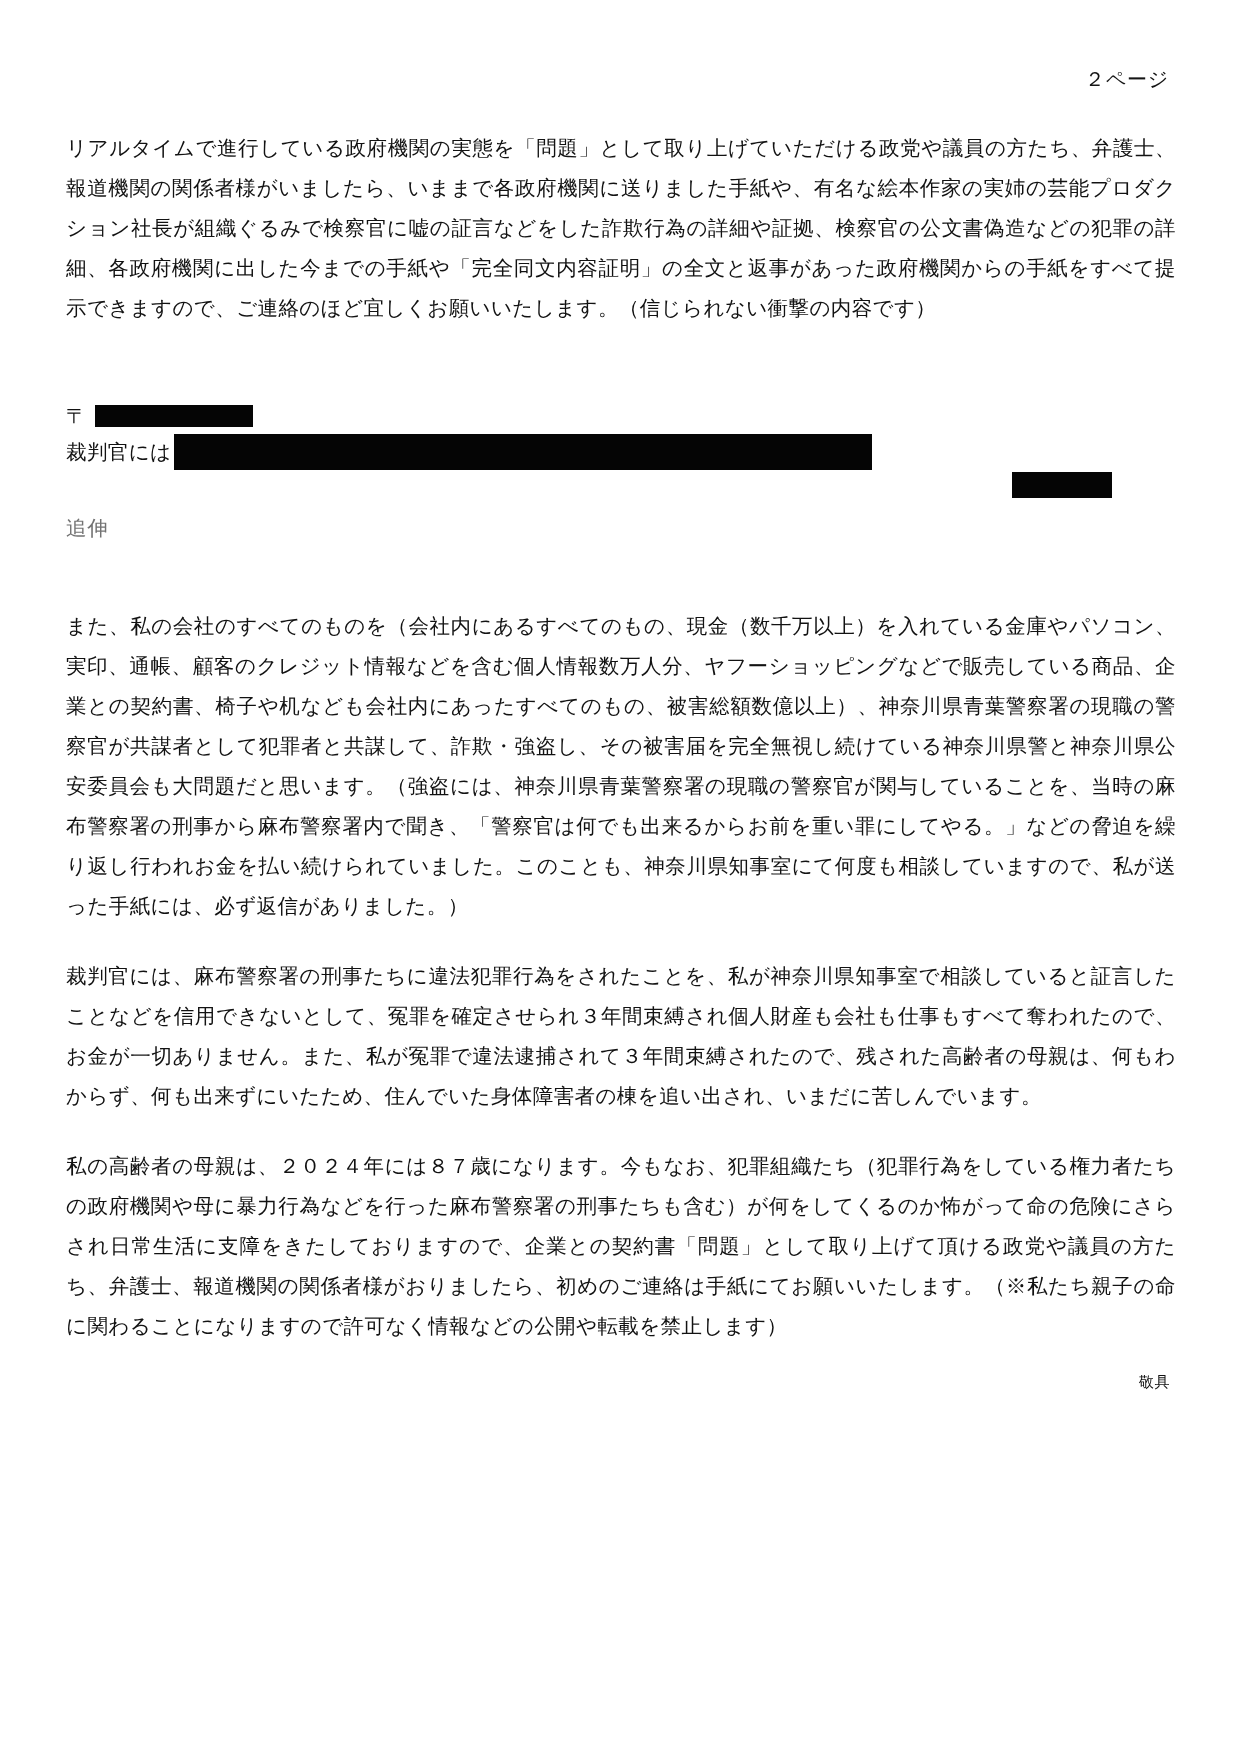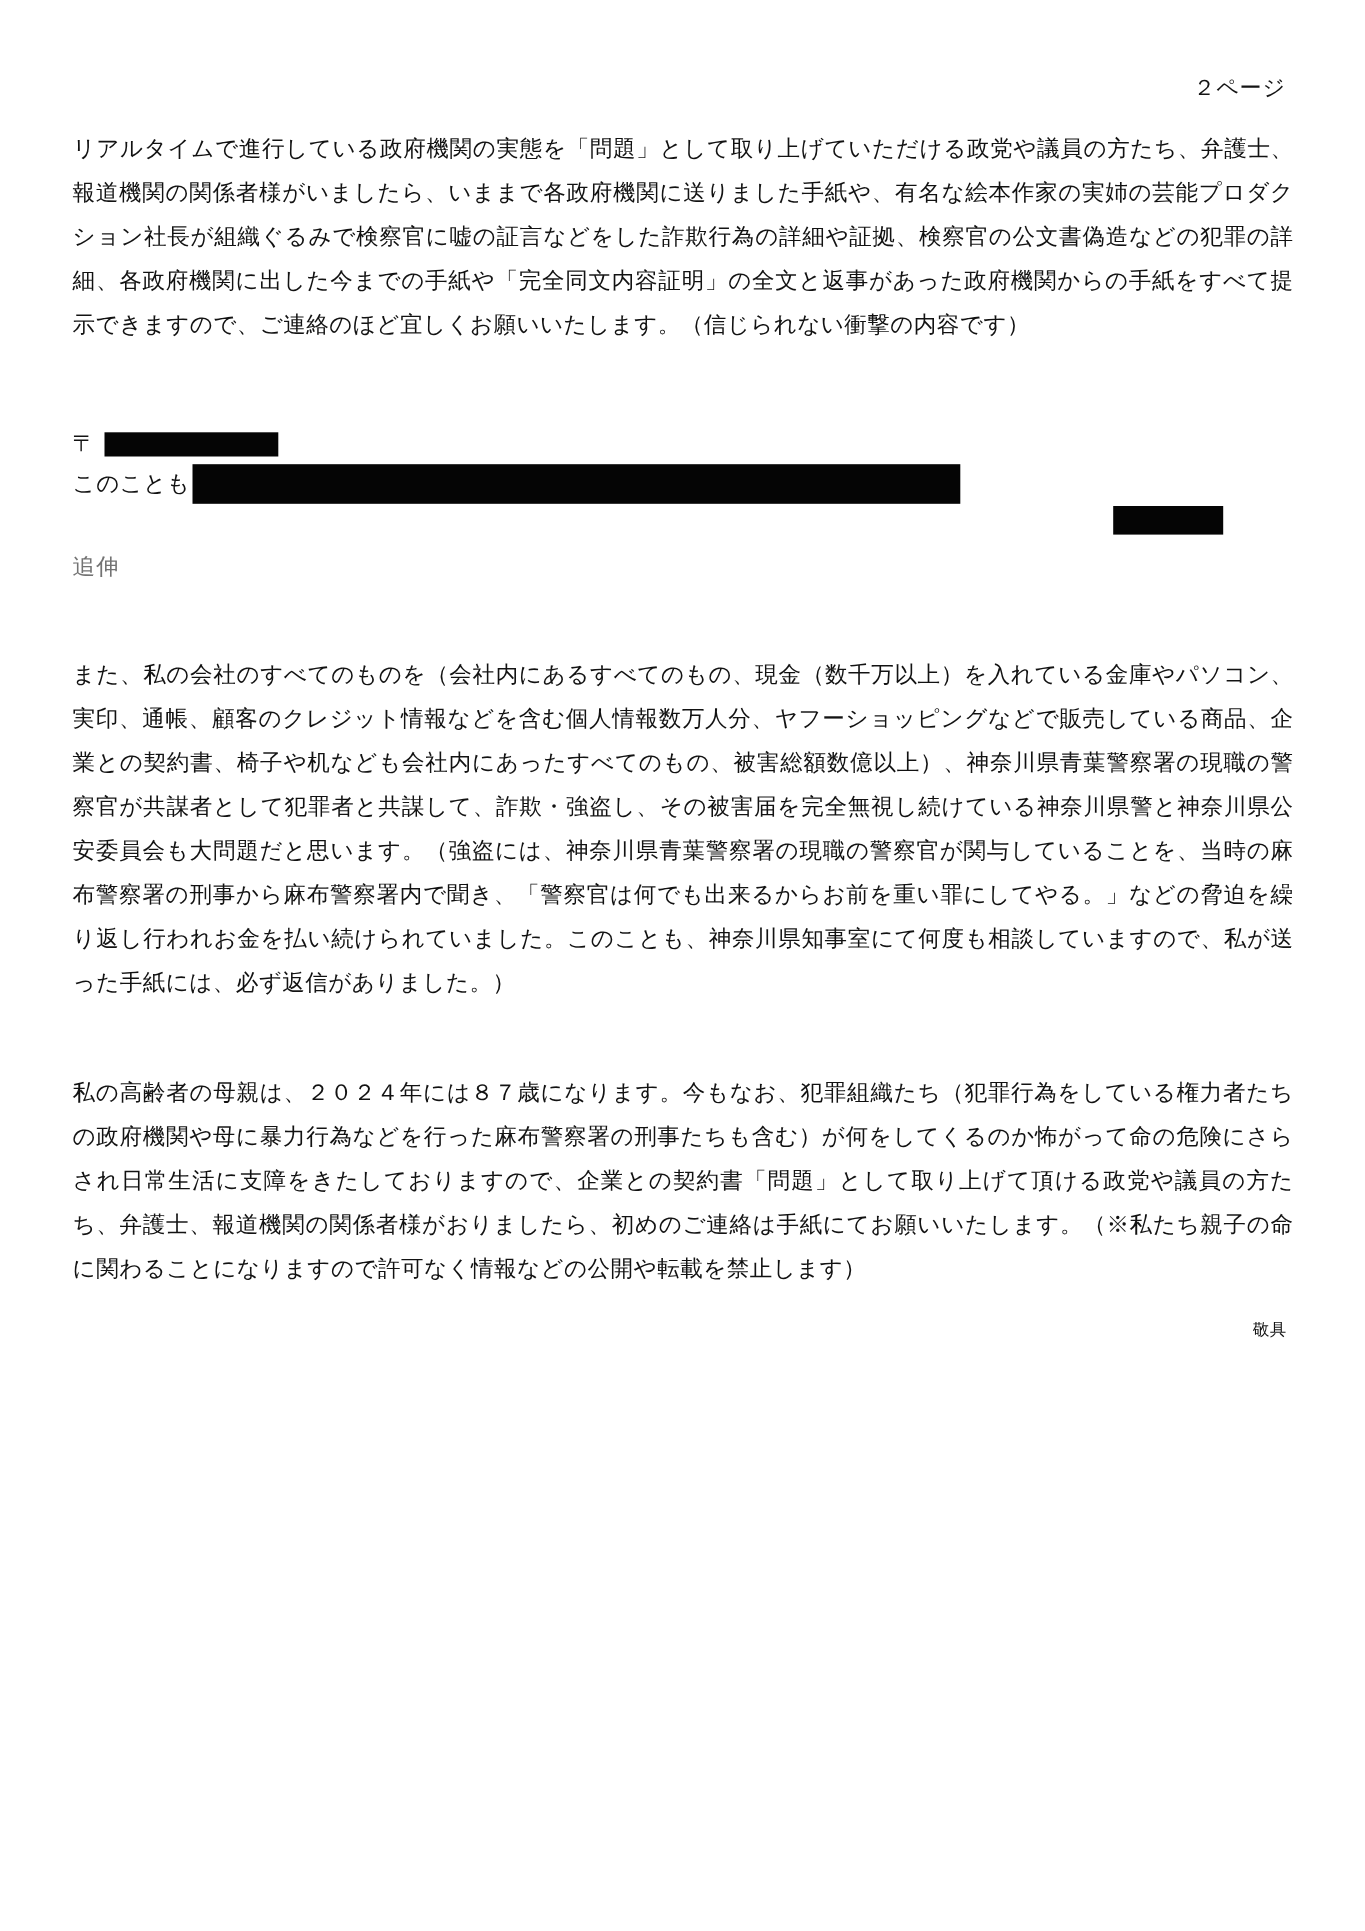--- a/index.html
+++ b/index.html
@@ -26,21 +26,21 @@
     top: 66px;
     right: 72px;
     font-size: 20px;
     letter-spacing: 0.04em;
     color: #141414;
     white-space: nowrap;
   }
   .body-area {
     position: absolute;
     left: 66px;
-    top: 116px;
+    top: 128px;
     width: 1110px;
   }
   p.para {
     margin: 0;
     font-size: 20.5px;
     line-height: 40px;
     text-align: justify;
     text-justify: inter-ideograph;
     letter-spacing: 0.02em;
     color: #121212;
@@ -115,39 +115,40 @@
 
 
     <div class="gap-md"></div>
 
     <div class="addr-block">
       <div class="addr-row">
         <span class="postal-mark">〒</span>
         <span class="redact redact-1"></span>
       </div>
       <div class="addr-row">
-        <span>このことも</span>
+        <span>裁判官には</span>
         <span class="redact redact-2"></span>
       </div>
       <span class="redact redact-3"></span>
     </div>
 
     <div class="gap-lg"></div>
 
     <p class="label-line">追伸</p>
 
     <div class="gap-md"></div>
 
 
     <div class="gap-md"></div>
 
     <p class="para">また、私の会社のすべてのものを（会社内にあるすべてのもの、現金（数千万以上）を入れている金庫やパソコン、実印、通帳、顧客のクレジット情報などを含む個人情報数万人分、ヤフーショッピングなどで販売している商品、企業との契約書、椅子や机なども会社内にあったすべてのもの、被害総額数億以上）、神奈川県青葉警察署の現職の警察官が共謀者として犯罪者と共謀して、詐欺・強盗し、その被害届を完全無視し続けている神奈川県警と神奈川県公安委員会も大問題だと思います。（強盗には、神奈川県青葉警察署の現職の警察官が関与していることを、当時の麻布警察署の刑事から麻布警察署内で聞き、「警察官は何でも出来るからお前を重い罪にしてやる。」などの脅迫を繰り返し行われお金を払い続けられていました。このことも、神奈川県知事室にて何度も相談していますので、私が送った手紙には、必ず返信がありました。）</p>
 
     <div class="gap-md"></div>
 
+    <p class="para">裁判官には、麻布警察署の刑事たちに違法犯罪行為をされたことを、私が神奈川県知事室で相談していると証言したことなどを信用できないとして、冤罪を確定させられ３年間束縛され個人財産も会社も仕事もすべて奪われたので、お金が一切ありません。また、私が冤罪で違法逮捕されて３年間束縛されたので、残された高齢者の母親は、何もわからず、何も出来ずにいたため、住んでいた身体障害者の棟を追い出され、いまだに苦しんでいます。</p>
 
     <div class="gap-md"></div>
 
     <p class="para">私の高齢者の母親は、２０２４年には８７歳になります。今もなお、犯罪組織たち（犯罪行為をしている権力者たちの政府機関や母に暴力行為などを行った麻布警察署の刑事たちも含む）が何をしてくるのか怖がって命の危険にさらされ日常生活に支障をきたしておりますので、企業との契約書「問題」として取り上げて頂ける政党や議員の方たち、弁護士、報道機関の関係者様がおりましたら、初めのご連絡は手紙にてお願いいたします。（※私たち親子の命に関わることになりますので許可なく情報などの公開や転載を禁止します）</p>
 
     <div class="gap-sm"></div>
 
     <p class="closing">敬具</p>
 
   </div>

